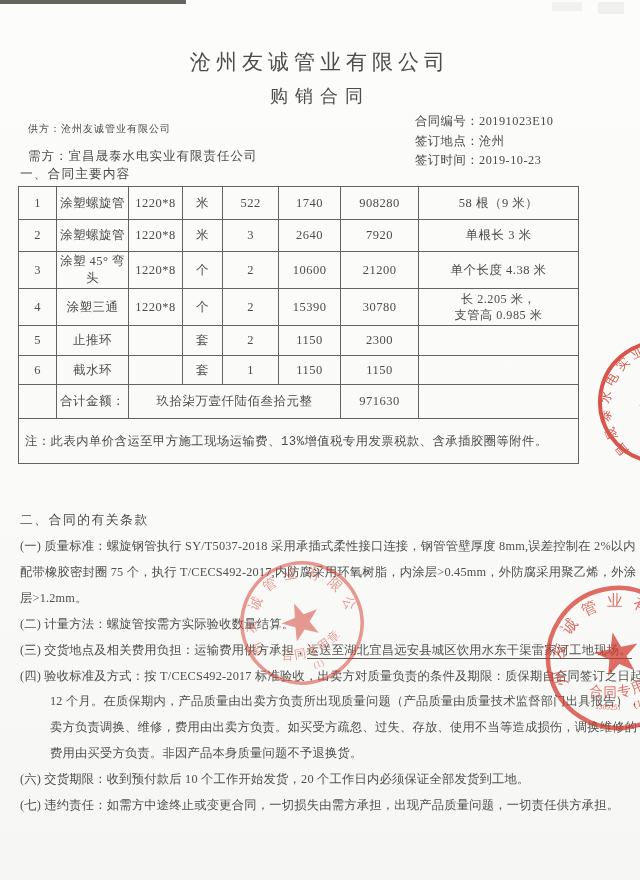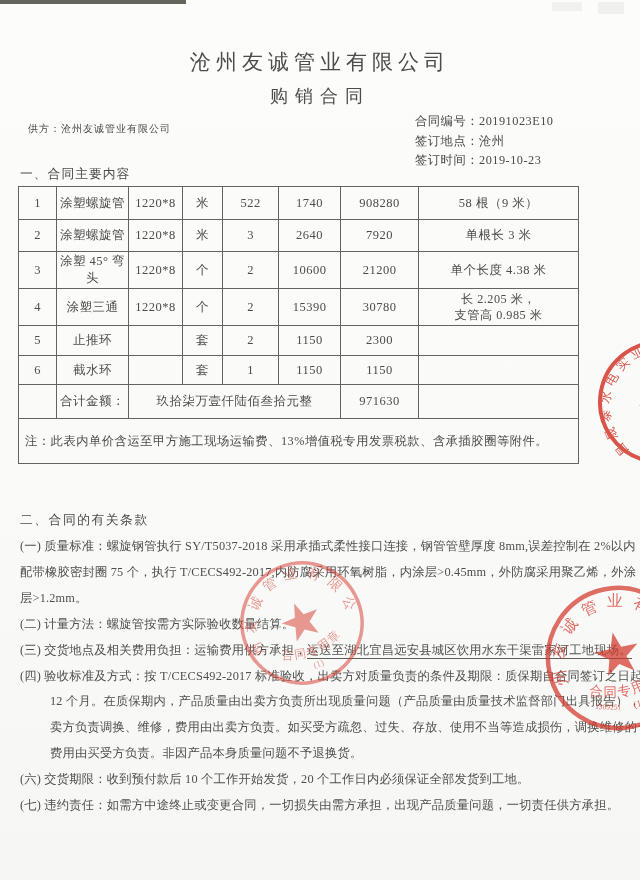--- a/index.html
+++ b/index.html
@@ -26,21 +26,21 @@
 
   .main-table{position:absolute;left:18px;top:186px;width:560px;border-collapse:collapse;
     border:1.5px solid #56554f;font-size:12.5px;color:#4c4c4a;table-layout:fixed;}
   .main-table td,.main-table th{border:1px solid #64635d;text-align:center;font-weight:normal;
     padding:1px 2px;letter-spacing:.5px;overflow:hidden;}
   .h-header{height:28px;}
   .h-r1{height:33px;}.h-r2{height:32px;}.h-r3{height:29px;}
   .h-r4{height:37px;}.h-r5{height:30px;}.h-r6{height:29px;}
   .h-total{height:34px;}
   .remark-multiline{white-space:pre-line;line-height:1.35;font-size:12.2px;}
-  .note-cell{height:36px;text-align:left !important;padding:4px 6px !important;font-size:12.3px;letter-spacing:.3px;}
+  .note-cell{height:36px;text-align:left !important;padding:4px 6px !important;font-size:12.3px;letter-spacing:.3px;font-family:Liberation Mono, monospace;}
 
   .attachment-line{position:absolute;left:28px;top:489px;font-size:12.4px;letter-spacing:1px;}
   .terms-heading{position:absolute;left:20px;top:512px;font-size:12.8px;letter-spacing:1.5px;color:#4d4d4b;}
   .terms{position:absolute;left:20px;top:534px;width:600px;font-size:12.3px;color:#4f4f4d;letter-spacing:.2px;}
   .tline{line-height:25.9px;white-space:nowrap;}
   .tline.ind{padding-left:30px;}
   .u{border-bottom:1px solid #5c5c58;padding-bottom:1px;}
 
   .stamp{position:absolute;pointer-events:none;}
   .stamp svg text{font-family:"Liberation Serif","DejaVu Serif",serif;}
@@ -55,20 +55,23 @@
 
   <div class="scan-strip"></div>
   <div class="scan-mark-a"></div>
   <div class="scan-mark-b"></div>
 
   <div class="company-title">沧州友诚管业有限公司</div>
   <div class="doc-title">购销合同</div>
 
   <div class="info-supplier">
     <span>供方：</span><span>沧州友诚管业有限公司</span>
+  </div>
+  <div class="info-buyer">
+    <span>需方：</span><span>宜昌晟泰水电实业有限责任公司</span>
   </div>
 
   <div class="info-right">
     <div><span>合同编号：</span><span>20191023E10</span></div>
     <div><span>签订地点：</span><span>沧州</span></div>
     <div><span>签订时间：</span><span>2019-10-23</span></div>
   </div>
 
   <div class="section-title">一、合同主要内容</div>
 

